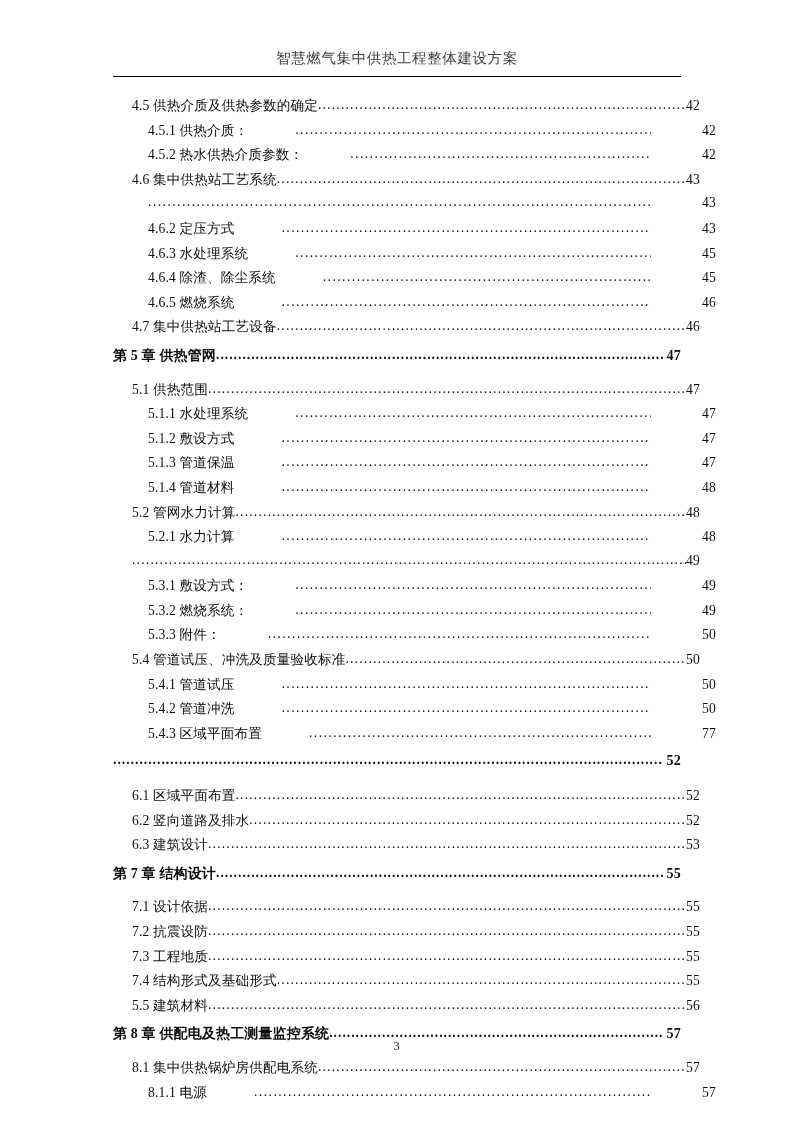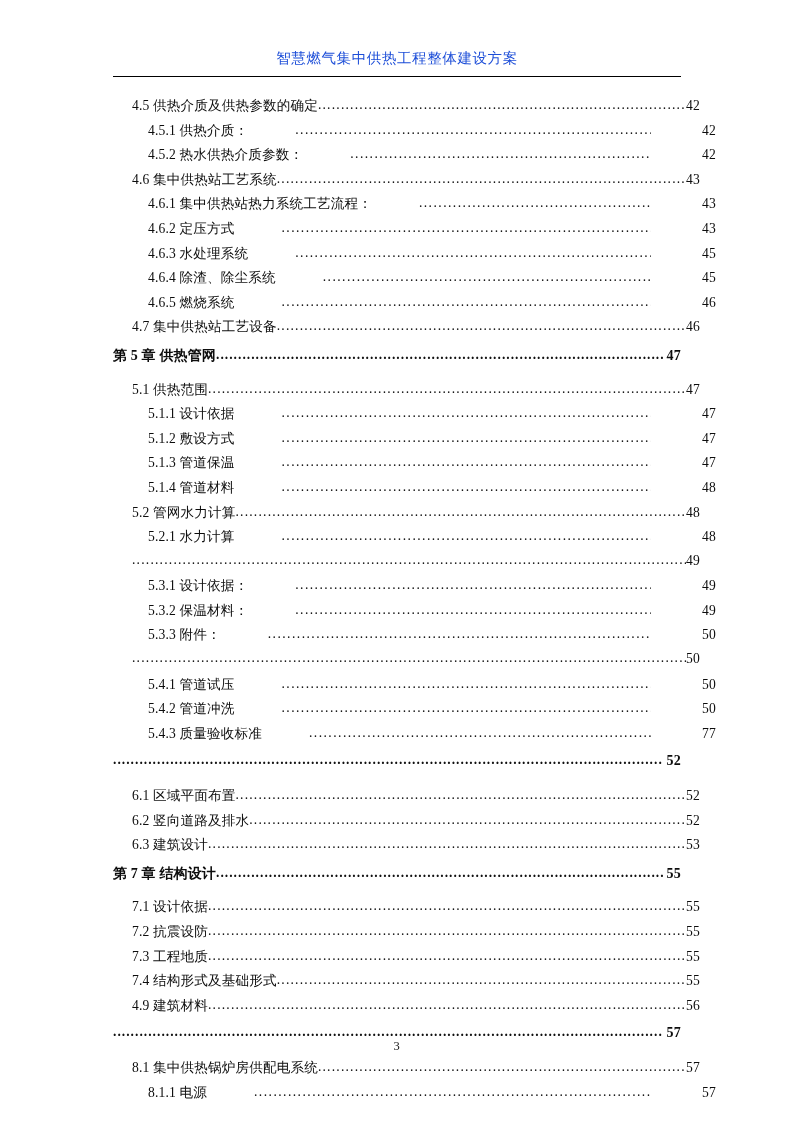--- a/index.html
+++ b/index.html
@@ -27,21 +27,21 @@
     left: 113px;
     top: 48px;
     width: 568px;
     text-align: center;
   }
   .header-title {
     font-family: "Liberation Serif", "DejaVu Serif", serif;
     font-size: 14.5px;
     line-height: 20px;
     letter-spacing: 0.6px;
-    color: #1d4ed8;
+    color: #404040;
     white-space: nowrap;
   }
   .header-rule {
     position: absolute;
     left: 113px;
     top: 76px;
     width: 568px;
     height: 0;
     border-top: 1.4px solid #000000;
   }
@@ -150,21 +150,20 @@
         <span class="label">4.5.2  热水供热介质参数：</span>
         <span class="leader">..................................................................................................................................................................</span>
         <span class="pageno">42</span>
       </div>
       <div class="toc-row lvl2">
         <span class="label">4.6  集中供热站工艺系统</span>
         <span class="leader">..................................................................................................................................................................</span>
         <span class="pageno">43</span>
       </div>
       <div class="toc-row lvl3">
-        <span class="label">4.6.1  集中供热站热力系统工艺流程：</span>
         <span class="leader">..................................................................................................................................................................</span>
         <span class="pageno">43</span>
       </div>
       <div class="toc-row lvl3">
         <span class="label">4.6.2  定压方式</span>
         <span class="leader">..................................................................................................................................................................</span>
         <span class="pageno">43</span>
       </div>
       <div class="toc-row lvl3">
         <span class="label">4.6.3  水处理系统</span>
@@ -190,21 +189,21 @@
         <span class="label">第 5 章  供热管网</span>
         <span class="leader">..................................................................................................................................................................</span>
         <span class="pageno">47</span>
       </div>
       <div class="toc-row lvl2">
         <span class="label">5.1  供热范围</span>
         <span class="leader">..................................................................................................................................................................</span>
         <span class="pageno">47</span>
       </div>
       <div class="toc-row lvl3">
-        <span class="label">5.1.1  设计依据</span>
+        <span class="label">5.1.1  水处理系统</span>
         <span class="leader">..................................................................................................................................................................</span>
         <span class="pageno">47</span>
       </div>
       <div class="toc-row lvl3">
         <span class="label">5.1.2  敷设方式</span>
         <span class="leader">..................................................................................................................................................................</span>
         <span class="pageno">47</span>
       </div>
       <div class="toc-row lvl3">
         <span class="label">5.1.3  管道保温</span>
@@ -224,50 +223,51 @@
       <div class="toc-row lvl3">
         <span class="label">5.2.1  水力计算</span>
         <span class="leader">..................................................................................................................................................................</span>
         <span class="pageno">48</span>
       </div>
       <div class="toc-row lvl2">
         <span class="leader">..................................................................................................................................................................</span>
         <span class="pageno">49</span>
       </div>
       <div class="toc-row lvl3">
-        <span class="label">5.3.1  设计依据：</span>
+        <span class="label">5.3.1  敷设方式：</span>
         <span class="leader">..................................................................................................................................................................</span>
         <span class="pageno">49</span>
       </div>
       <div class="toc-row lvl3">
-        <span class="label">5.3.2  保温材料：</span>
+        <span class="label">5.3.2  燃烧系统：</span>
         <span class="leader">..................................................................................................................................................................</span>
         <span class="pageno">49</span>
       </div>
       <div class="toc-row lvl3">
         <span class="label">5.3.3  附件：</span>
         <span class="leader">..................................................................................................................................................................</span>
         <span class="pageno">50</span>
       </div>
       <div class="toc-row lvl2">
+        <span class="label">5.4  管道试压、冲洗及质量验收标准</span>
         <span class="leader">..................................................................................................................................................................</span>
         <span class="pageno">50</span>
       </div>
       <div class="toc-row lvl3">
         <span class="label">5.4.1  管道试压</span>
         <span class="leader">..................................................................................................................................................................</span>
         <span class="pageno">50</span>
       </div>
       <div class="toc-row lvl3">
         <span class="label">5.4.2  管道冲洗</span>
         <span class="leader">..................................................................................................................................................................</span>
         <span class="pageno">50</span>
       </div>
       <div class="toc-row lvl3">
-        <span class="label">5.4.3  质量验收标准</span>
+        <span class="label">5.4.3  区域平面布置</span>
         <span class="leader">..................................................................................................................................................................</span>
         <span class="pageno">77</span>
       </div>
       <div class="toc-row lvl1">
         <span class="leader">..................................................................................................................................................................</span>
         <span class="pageno">52</span>
       </div>
       <div class="toc-row lvl2">
         <span class="label">6.1  区域平面布置</span>
         <span class="leader">..................................................................................................................................................................</span>
@@ -302,25 +302,26 @@
         <span class="label">7.3  工程地质</span>
         <span class="leader">..................................................................................................................................................................</span>
         <span class="pageno">55</span>
       </div>
       <div class="toc-row lvl2">
         <span class="label">7.4  结构形式及基础形式</span>
         <span class="leader">..................................................................................................................................................................</span>
         <span class="pageno">55</span>
       </div>
       <div class="toc-row lvl2">
-        <span class="label">4.9  建筑材料</span>
+        <span class="label">5.5  建筑材料</span>
         <span class="leader">..................................................................................................................................................................</span>
         <span class="pageno">56</span>
       </div>
       <div class="toc-row lvl1">
+        <span class="label">第 8 章  供配电及热工测量监控系统</span>
         <span class="leader">..................................................................................................................................................................</span>
         <span class="pageno">57</span>
       </div>
       <div class="toc-row lvl2">
         <span class="label">8.1  集中供热锅炉房供配电系统</span>
         <span class="leader">..................................................................................................................................................................</span>
         <span class="pageno">57</span>
       </div>
       <div class="toc-row lvl3">
         <span class="label">8.1.1  电源</span>

